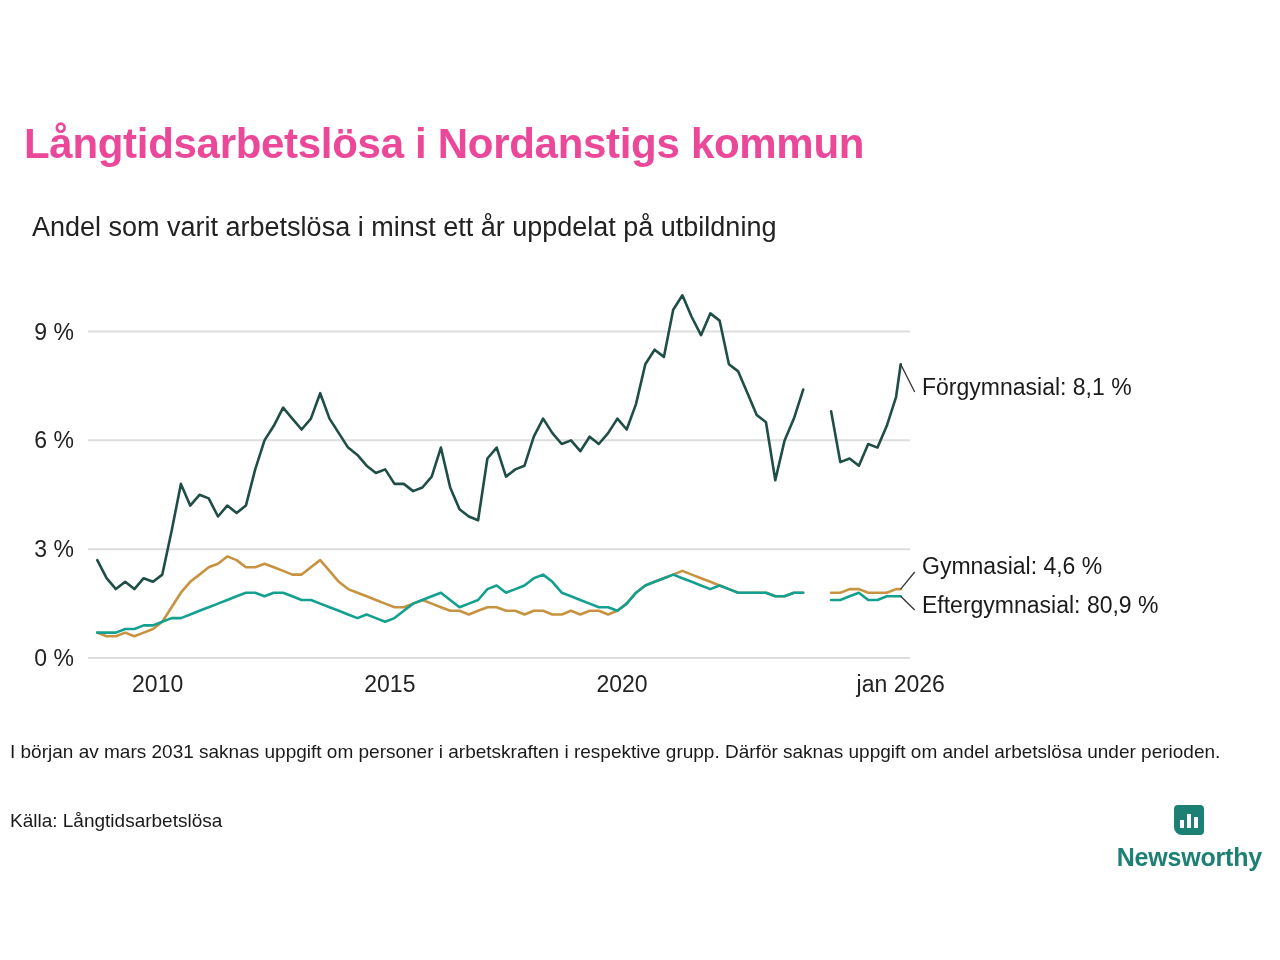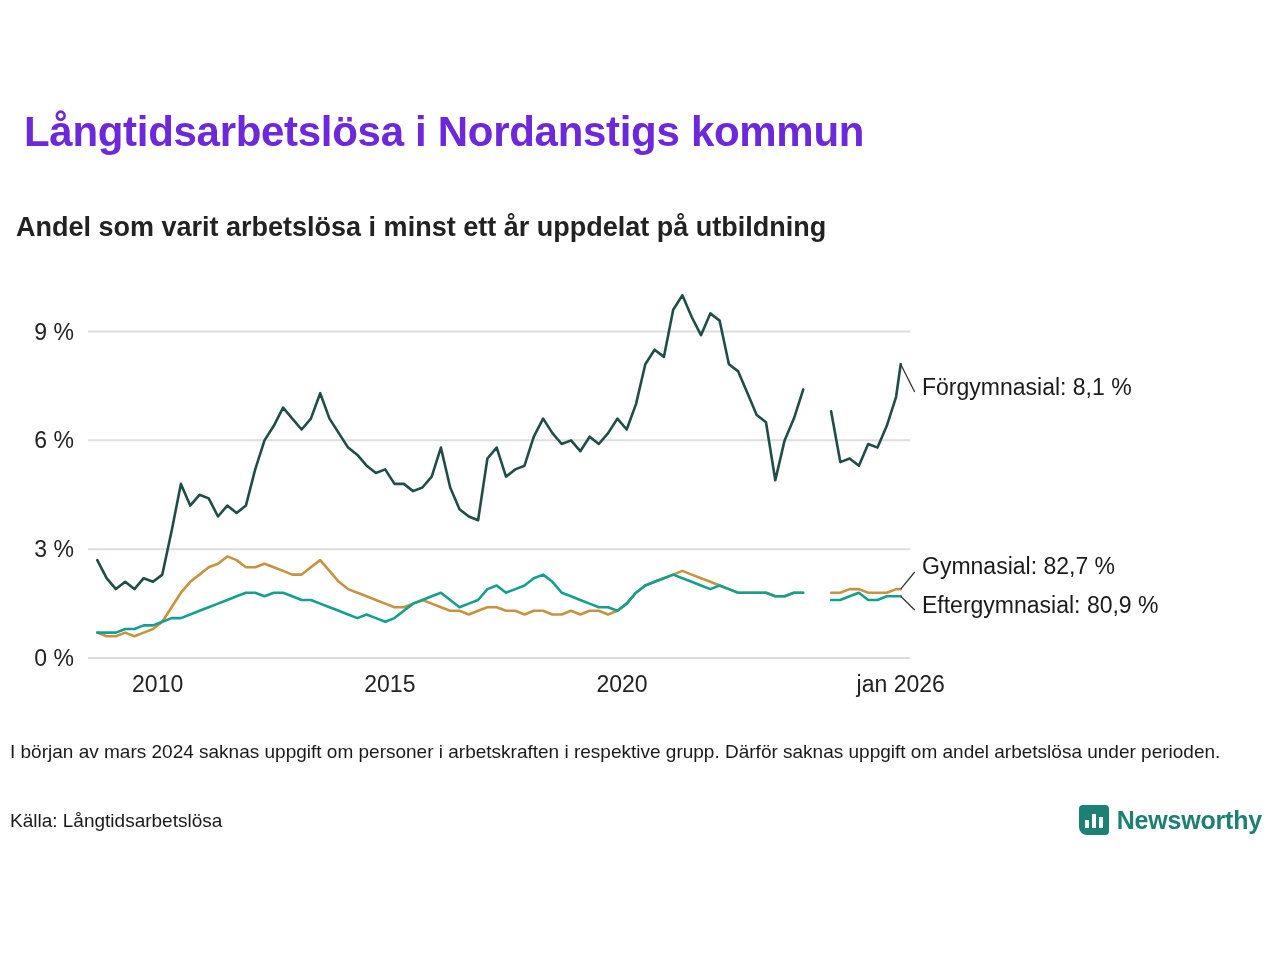--- a/index.html
+++ b/index.html
@@ -17,33 +17,33 @@
   }
   .page {
     position: relative;
     width: 1280px;
     height: 960px;
     box-sizing: border-box;
   }
   .title {
     position: absolute;
     left: 24px;
-    top: 108px;
+    top: 120px;
     font-size: 42px;
     font-weight: bold;
     letter-spacing: -0.3px;
-    color: #6d28d9;
+    color: #ec4899;
     white-space: nowrap;
   }
   .subtitle {
     position: absolute;
-    left: 16px;
+    left: 32px;
     top: 212px;
     font-size: 27px;
-    font-weight: 700;
+    font-weight: 400;
     color: #222222;
     white-space: nowrap;
   }
   .chart-area {
     position: absolute;
     left: 0;
     top: 270px;
     width: 1280px;
     height: 430px;
   }
@@ -86,20 +86,21 @@
     font-size: 19px;
     color: #1a1a1a;
   }
   .logo {
     position: absolute;
     right: 18px;
     top: 805px;
     display: flex;
     align-items: center;
     gap: 8px;
+    flex-direction: column;
   }
   .logo-mark {
     width: 30px;
     height: 30px;
     background: #1d8074;
     border-radius: 4px 4px 4px 8px;
     position: relative;
     display: inline-block;
   }
   .logo-mark .bar {
@@ -153,24 +154,24 @@
         </g>
       <g id="leader-lines">
           <path d="M 900.7 94.2 L 914.7 122" fill="none" stroke="#333333" stroke-width="1.3"></path>
           <path d="M 900.7 319.1 L 914.7 302" fill="none" stroke="#333333" stroke-width="1.3"></path>
           <path d="M 900.7 326.3 L 914.7 340" fill="none" stroke="#333333" stroke-width="1.3"></path>
         </g>
     </svg>
   </div>
 
   <div class="series-label" id="label-forgymnasial">Förgymnasial: 8,1 %</div>
-  <div class="series-label" id="label-gymnasial">Gymnasial: 82,7 %</div>
+  <div class="series-label" id="label-gymnasial">Gymnasial: 4,6 %</div>
   <div class="series-label" id="label-eftergymnasial">Eftergymnasial: 80,9 %</div>
 
-  <div class="footnote">I början av mars 2024 saknas uppgift om personer i arbetskraften i respektive grupp. Därför saknas uppgift om andel arbetslösa under perioden.</div>
+  <div class="footnote">I början av mars 2031 saknas uppgift om personer i arbetskraften i respektive grupp. Därför saknas uppgift om andel arbetslösa under perioden.</div>
   <div class="source">Källa: Långtidsarbetslösa</div>
 
   <div class="logo">
     <span class="logo-mark">
       <span class="bar b1"></span>
         <span class="bar b2"></span>
         <span class="bar b3"></span>
     </span>
     <span class="logo-text">Newsworthy</span>
   </div>

